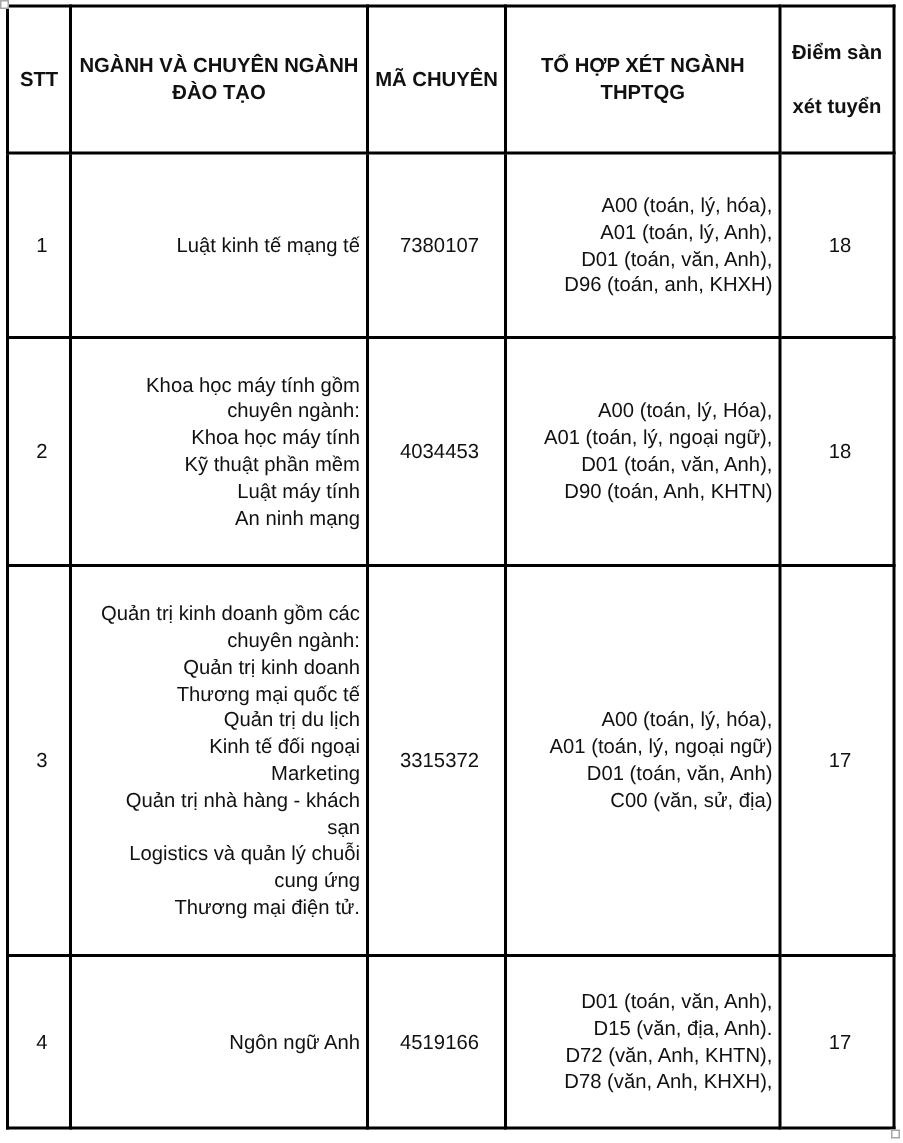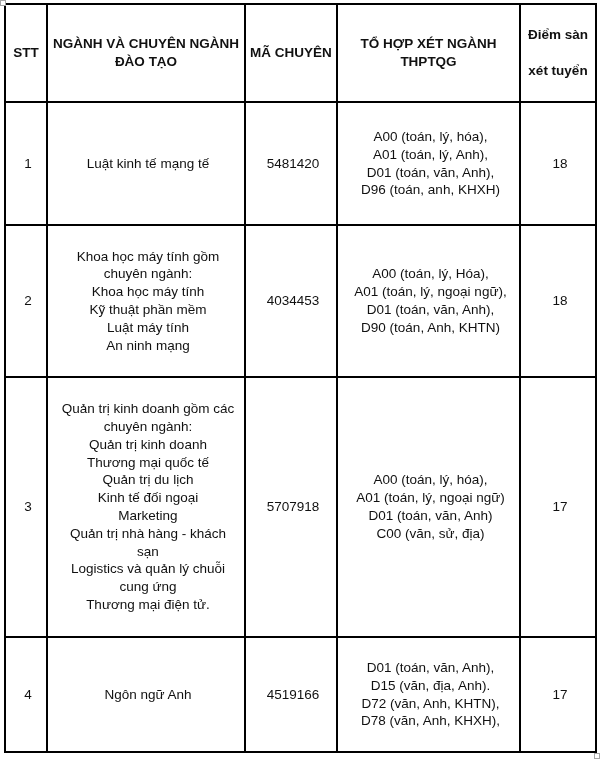--- a/index.html
+++ b/index.html
@@ -45,21 +45,21 @@
   .col-th   { width: 183px; }
   .col-ds   { width: 76px;  }
 
   .row-head { height: 98px;  }
   .row-1    { height: 123px; }
   .row-2    { height: 152px; }
   .row-3    { height: 260px; }
   .row-4    { height: 115px; }
 
   td.c-center { text-align: center; padding: 2px 3px; }
-  td.c-left   { text-align: center; }
+  td.c-left   { text-align: right; }
   .prelines   { white-space: pre-line; }
 
   .handle {
     position: absolute;
     width: 6px;
     height: 6px;
     border: 1px solid #a6a6a6;
     background: #ffffff;
     box-sizing: border-box;
   }
@@ -87,21 +87,21 @@
         <th class="prelines">TỔ HỢP XÉT NGÀNH
 THPTQG</th>
         <th class="prelines">Điểm sàn
 
 xét tuyển</th>
       </tr>
 
       <tr class="row-1">
         <td class="c-center">1</td>
         <td class="c-left prelines">Luật kinh tế mạng tế</td>
-        <td class="c-center">5481420</td>
+        <td class="c-center">7380107</td>
         <td class="c-left prelines">A00 (toán, lý, hóa),
 A01 (toán, lý, Anh),
 D01 (toán, văn, Anh),
 D96 (toán, anh, KHXH)</td>
         <td class="c-center">18</td>
       </tr>
 
       <tr class="row-2">
         <td class="c-center">2</td>
         <td class="c-left prelines">Khoa học máy tính gồm
@@ -125,21 +125,21 @@
 Quản trị kinh doanh
 Thương mại quốc tế
 Quản trị du lịch
 Kinh tế đối ngoại
 Marketing
 Quản trị nhà hàng - khách
 sạn
 Logistics và quản lý chuỗi
 cung ứng
 Thương mại điện tử.</td>
-        <td class="c-center">5707918</td>
+        <td class="c-center">3315372</td>
         <td class="c-left prelines">A00 (toán, lý, hóa),
 A01 (toán, lý, ngoại ngữ)
 D01 (toán, văn, Anh)
 C00 (văn, sử, địa)</td>
         <td class="c-center">17</td>
       </tr>
 
       <tr class="row-4">
         <td class="c-center">4</td>
         <td class="c-left prelines">Ngôn ngữ Anh</td>

